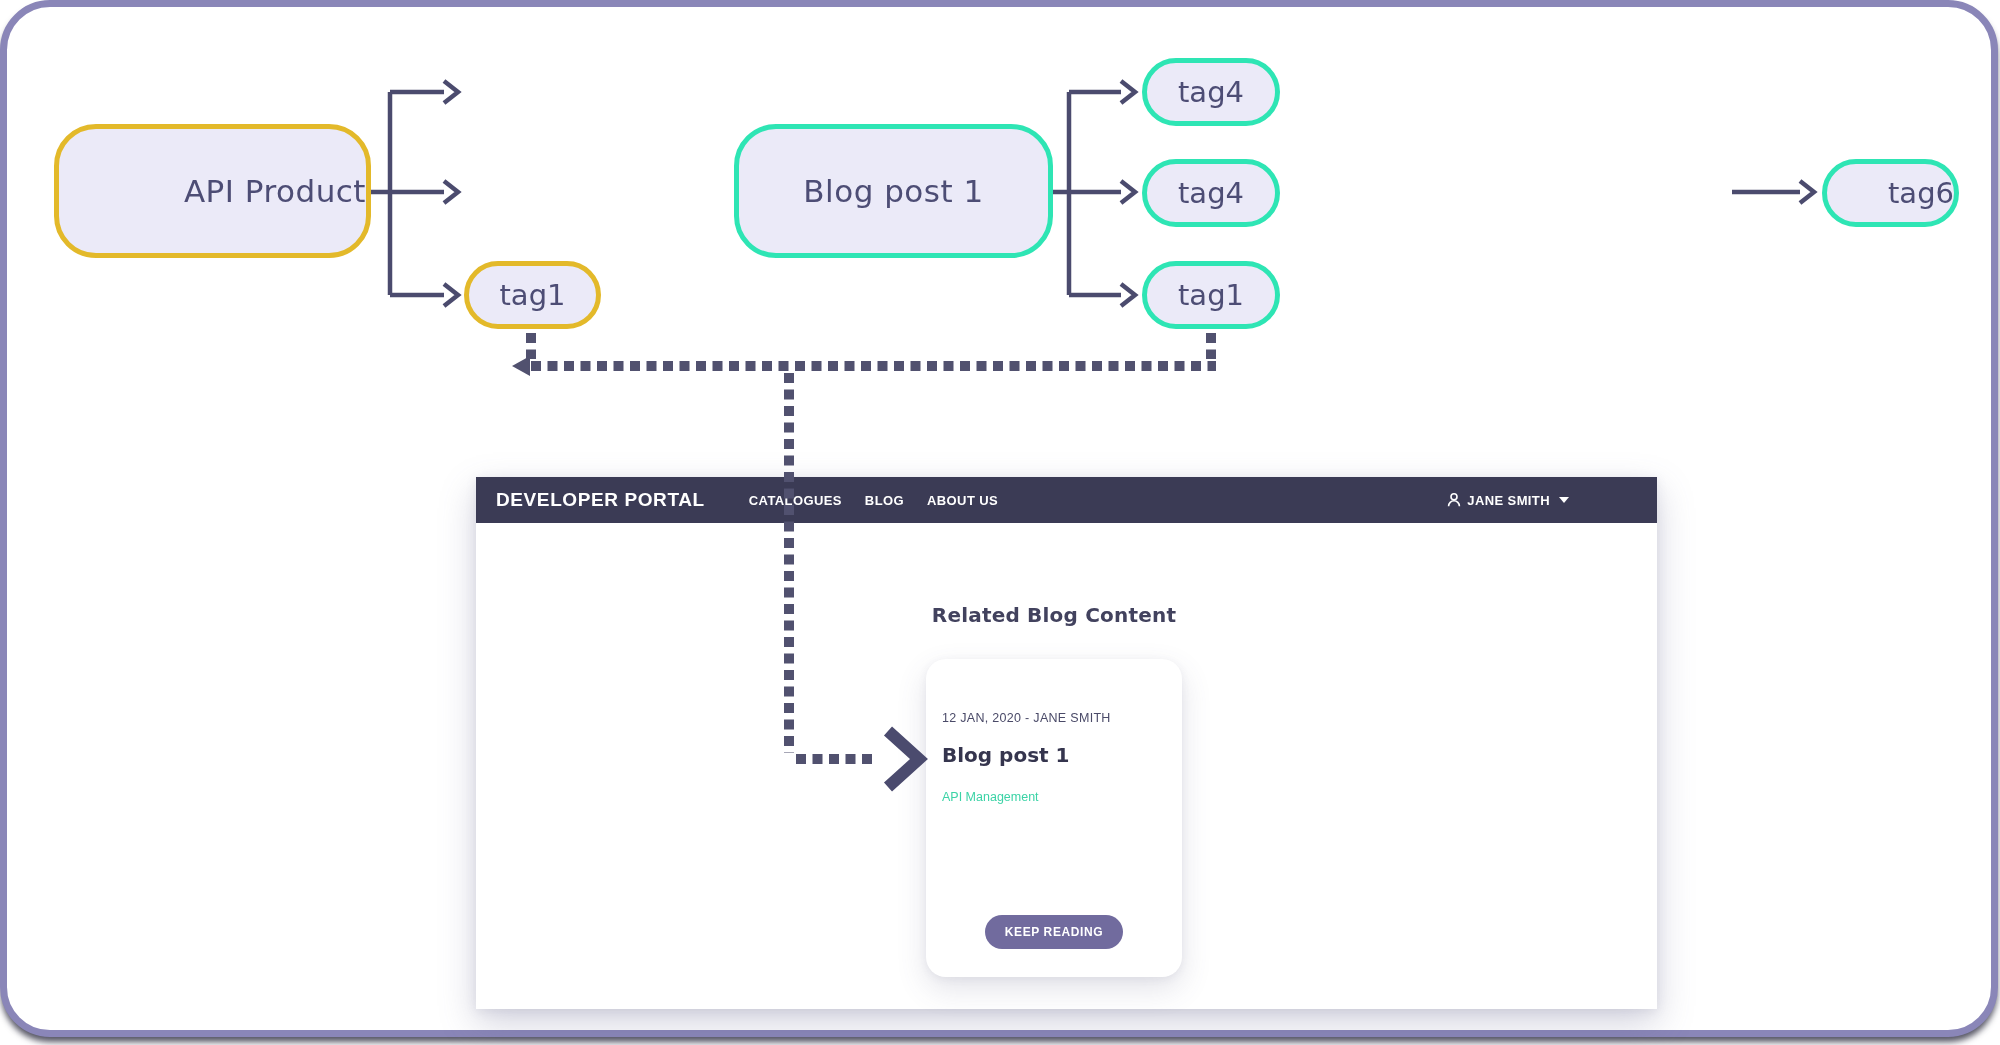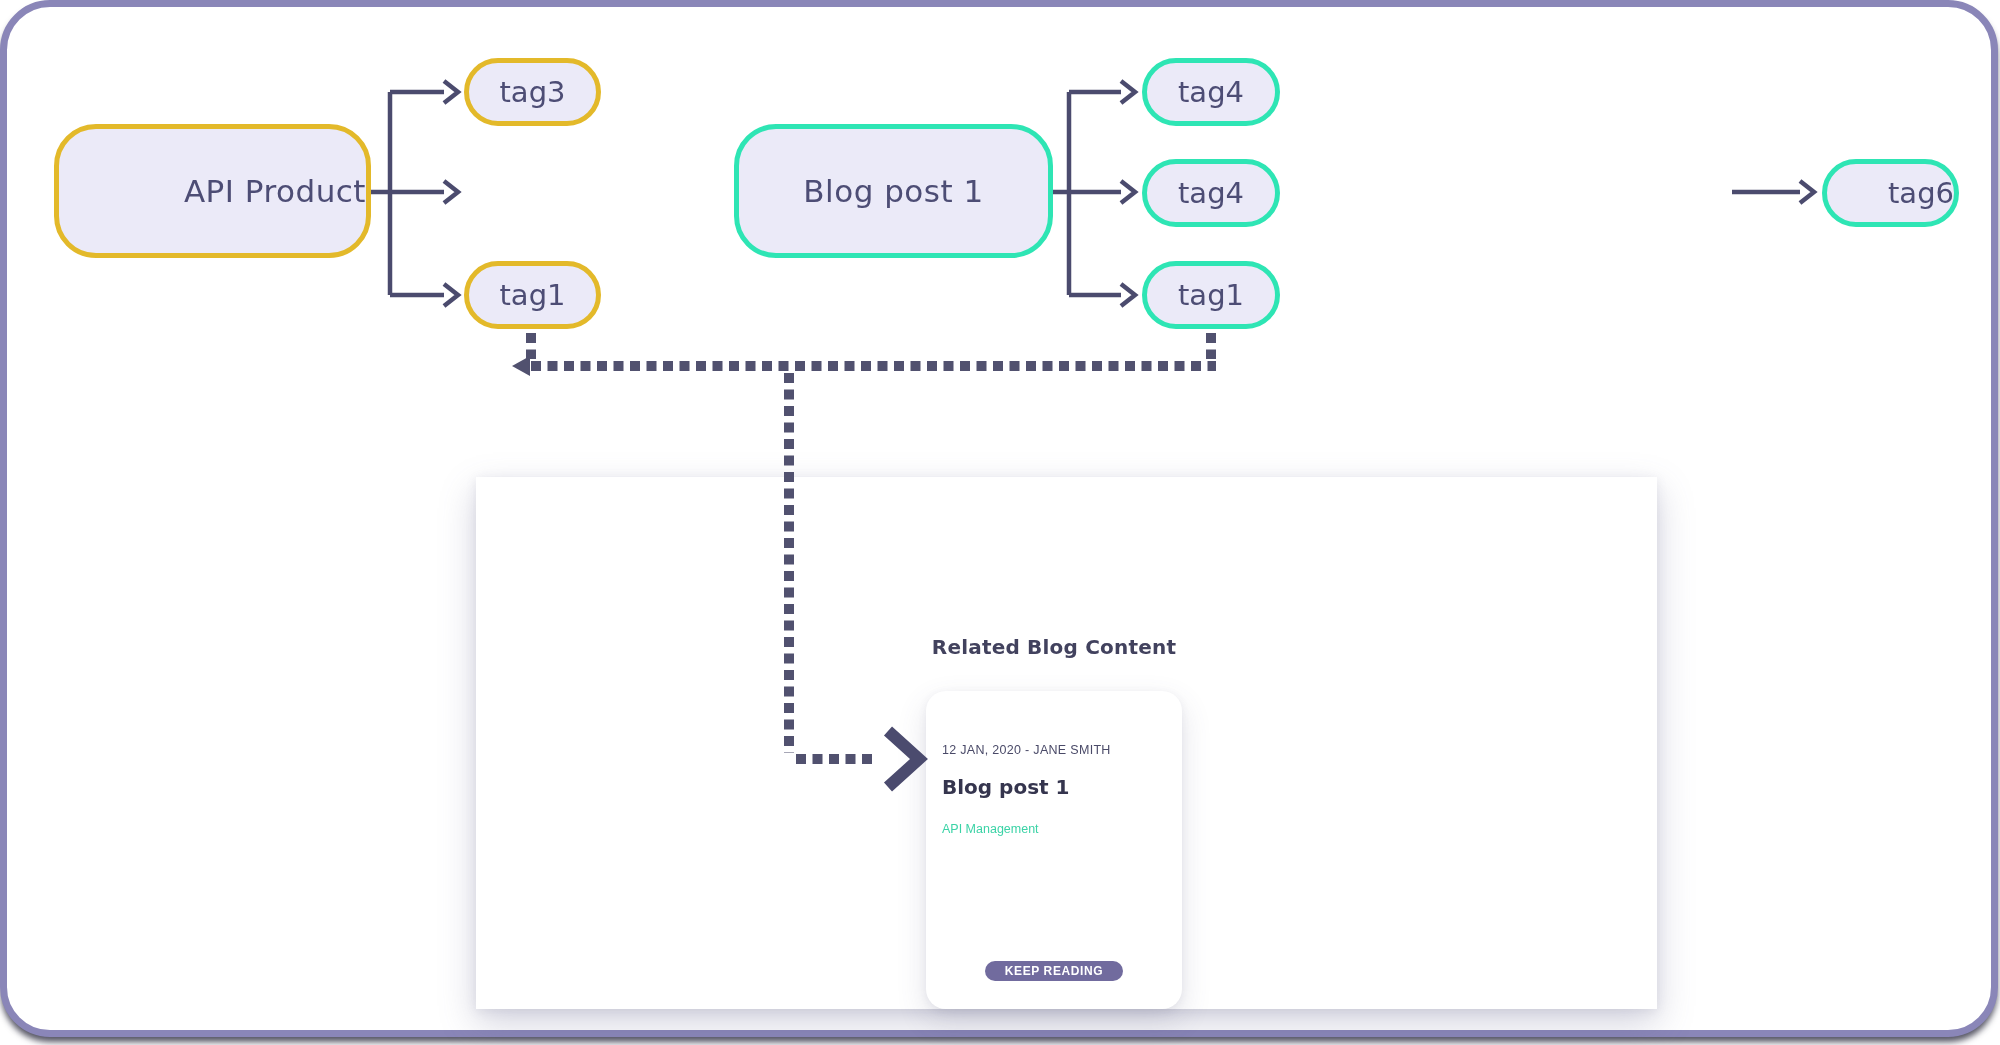--- a/index.html
+++ b/index.html
@@ -52,44 +52,60 @@
   .menu { display:flex; gap:23px; margin-left:44px; }
   .menu a { color:#fff; font-size:13px; font-weight:bold; letter-spacing:.4px; text-decoration:none; white-space:nowrap; }
   .user { margin-left:auto; margin-right:68px; display:flex; align-items:center; gap:5px; cursor:pointer; }
   .user-name { font-size:13px; font-weight:bold; letter-spacing:.4px; }
   .caret { width:0; height:0; border-left:5px solid transparent; border-right:5px solid transparent; border-top:6px solid #fff; margin-left:4px; }
 
   .portal-body { position:absolute; left:0; top:46px; width:100%; height:486px; background:#fff; }
   .column { position:absolute; left:450px; top:0; width:256px; text-align:center; }
   .column h2 {
     font-family:"DejaVu Sans", sans-serif; font-size:20px; font-weight:bold;
-    color:#42425e; margin-top:112px; white-space:nowrap; letter-spacing:.2px;
+    color:#42425e; margin-top:80px; white-space:nowrap; letter-spacing:.2px;
   }
   .card {
     position:relative; margin-top:32px; width:256px; height:318px;
     background:#fff; border-radius:20px; text-align:left;
     box-shadow: 0 12px 30px rgba(80,80,120,.16), 0 2px 8px rgba(80,80,120,.08);
     padding:52px 16px 0 16px;
   }
   .card .meta  { font-size:12.5px; color:#4a4a68; letter-spacing:.3px; }
   .card .title { font-family:"DejaVu Sans", sans-serif; font-size:20px; font-weight:bold; color:#35354e; margin-top:18px; }
   .card .tag-link { display:inline-block; margin-top:23px; font-size:12.5px; color:#3bd3a6; text-decoration:none; }
   .keep-reading {
     position:absolute; left:50%; transform:translateX(-50%); bottom:28px;
-    width:138px; height:20px; border:none; border-radius:18px;
+    width:138px; height:34px; border:none; border-radius:18px;
     background:#716b9e; color:#fff; font-family:"Liberation Sans", sans-serif;
     font-size:12px; font-weight:bold; letter-spacing:.6px; cursor:pointer;
   }
 </style>
 </head>
 <body>
 
 <div class="frame">
 
   <div class="portal">
+    <div class="navbar">
+      <span class="brand">DEVELOPER PORTAL</span>
+      <nav class="menu">
+        <a href="#">CATALOGUES</a>
+        <a href="#">BLOG</a>
+        <a href="#">ABOUT US</a>
+      </nav>
+      <div class="user">
+        <svg width="16" height="16" viewBox="0 0 16 16">
+          <circle cx="8" cy="4.8" r="3" fill="none" stroke="#ffffff" stroke-width="1.6"></circle>
+          <path d="M2.6 14.2 a5.4 5.4 0 0 1 10.8 0" fill="none" stroke="#ffffff" stroke-width="1.6"></path>
+        </svg>
+        <span class="user-name">JANE SMITH</span>
+        <span class="caret"></span>
+      </div>
+    </div>
 
     <div class="portal-body">
       <div class="column">
         <h2>Related Blog Content</h2>
         <div class="card">
           <div class="meta">12 JAN, 2020 - JANE SMITH</div>
           <div class="title">Blog post 1</div>
           <a href="#" class="tag-link">API Management</a>
           <button class="keep-reading">KEEP READING</button>
         </div>
@@ -125,23 +141,20 @@
       <path d="M782,366 V746"></path>
       <path d="M789,752 H868"></path>
     </g>
     <polygon points="505,359 523,349 523,369" fill="#51516f"></polygon>
     <polyline points="881,724 912,752 881,780" stroke="#4b4b6e" stroke-width="12" fill="none"></polyline>
   </svg>
 
   <div class="node box yellow" id="node-api">
     <span>API Product</span>
   </div>
-  <div class="node pill yellow" id="tagL0">
-    <span>tag3</span>
-  </div>
   <div class="node pill yellow" id="tagL2">
     <span>tag1</span>
   </div>
 
   <div class="node box teal" id="node-blog1">
     <span>Blog post 1</span>
   </div>
   <div class="node pill teal" id="tagR0">
     <span>tag4</span>
   </div>

